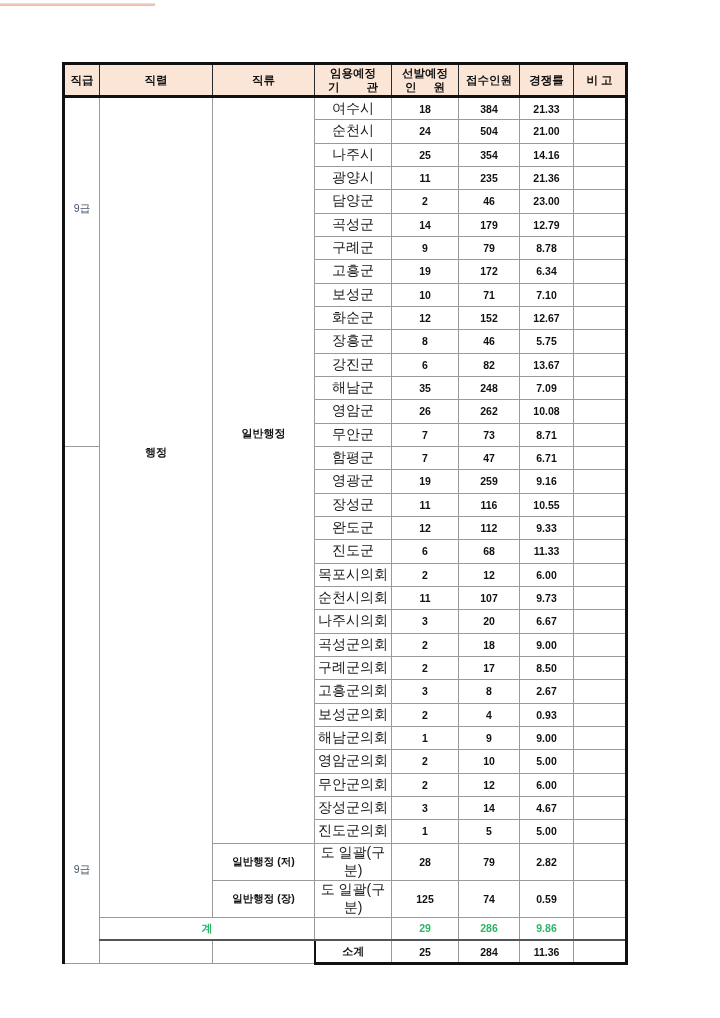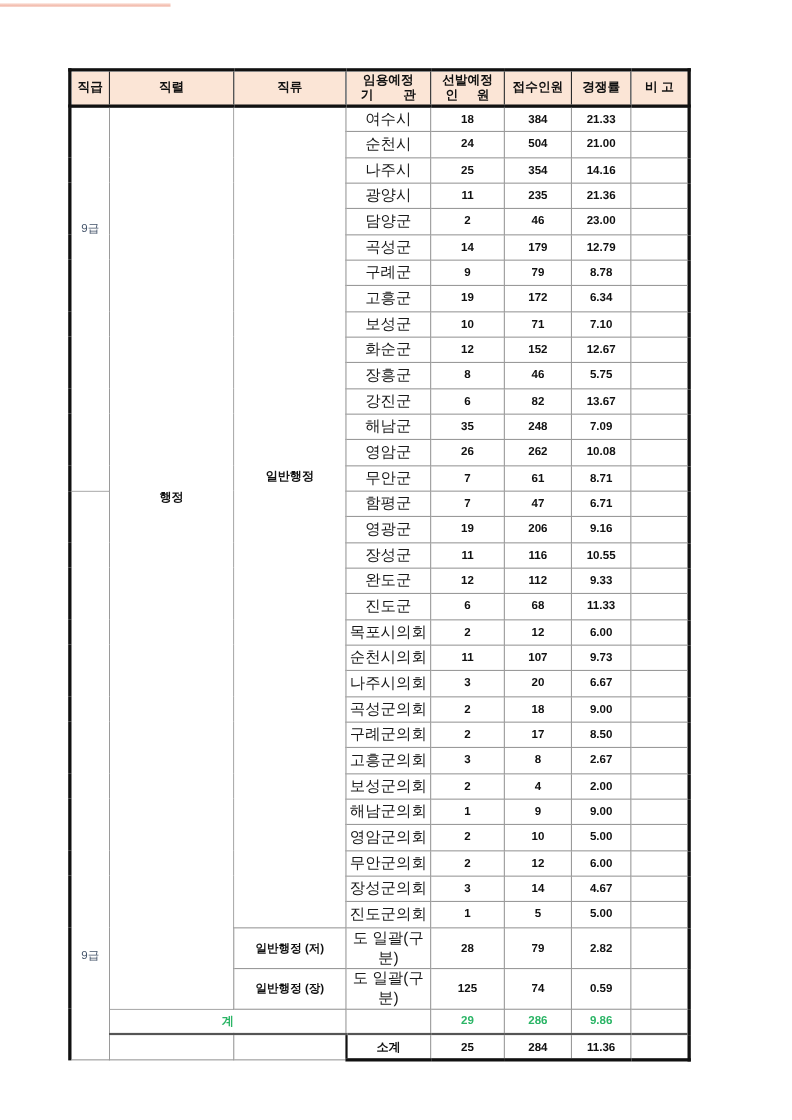--- a/index.html
+++ b/index.html
@@ -186,38 +186,38 @@
         <tr>
           <td class="agency">영암군</td>
           <td class="num">26</td>
           <td class="num">262</td>
           <td class="num">10.08</td>
           <td class="bright"></td>
         </tr>
         <tr>
           <td class="agency">무안군</td>
           <td class="num">7</td>
-          <td class="num">61</td>
+          <td class="num">73</td>
           <td class="num">8.71</td>
           <td class="bright"></td>
         </tr>
         <tr>
           <td class="bleft relcell" rowspan="21">
             <span class="float-label grade-label" style="top: 415px;">9급</span>
           </td>
           <td class="agency">함평군</td>
           <td class="num">7</td>
           <td class="num">47</td>
           <td class="num">6.71</td>
           <td class="bright"></td>
         </tr>
         <tr>
           <td class="agency">영광군</td>
           <td class="num">19</td>
-          <td class="num">206</td>
+          <td class="num">259</td>
           <td class="num">9.16</td>
           <td class="bright"></td>
         </tr>
         <tr>
           <td class="agency">장성군</td>
           <td class="num">11</td>
           <td class="num">116</td>
           <td class="num">10.55</td>
           <td class="bright"></td>
         </tr>
@@ -274,21 +274,21 @@
           <td class="agency">고흥군의회</td>
           <td class="num">3</td>
           <td class="num">8</td>
           <td class="num">2.67</td>
           <td class="bright"></td>
         </tr>
         <tr>
           <td class="agency">보성군의회</td>
           <td class="num">2</td>
           <td class="num">4</td>
-          <td class="num">2.00</td>
+          <td class="num">0.93</td>
           <td class="bright"></td>
         </tr>
         <tr>
           <td class="agency">해남군의회</td>
           <td class="num">1</td>
           <td class="num">9</td>
           <td class="num">9.00</td>
           <td class="bright"></td>
         </tr>
         <tr>

